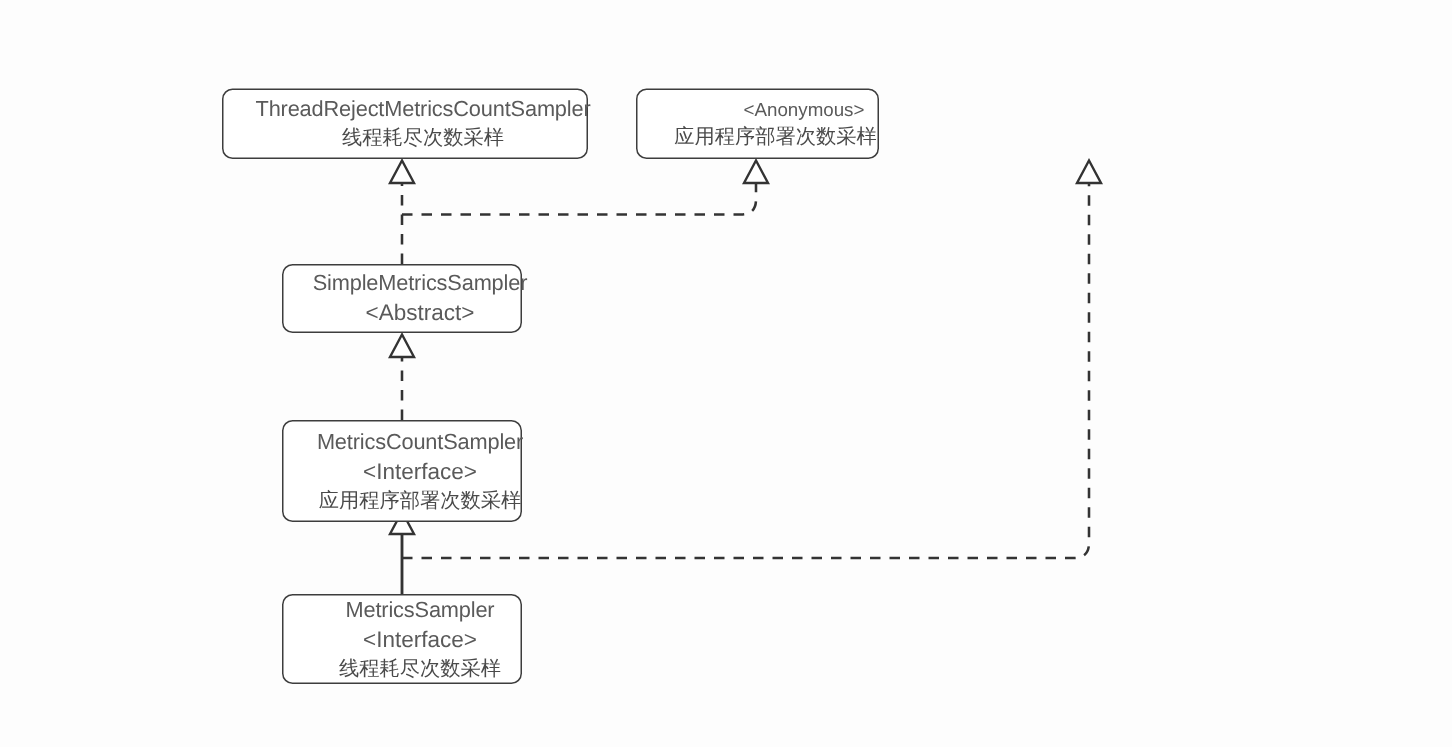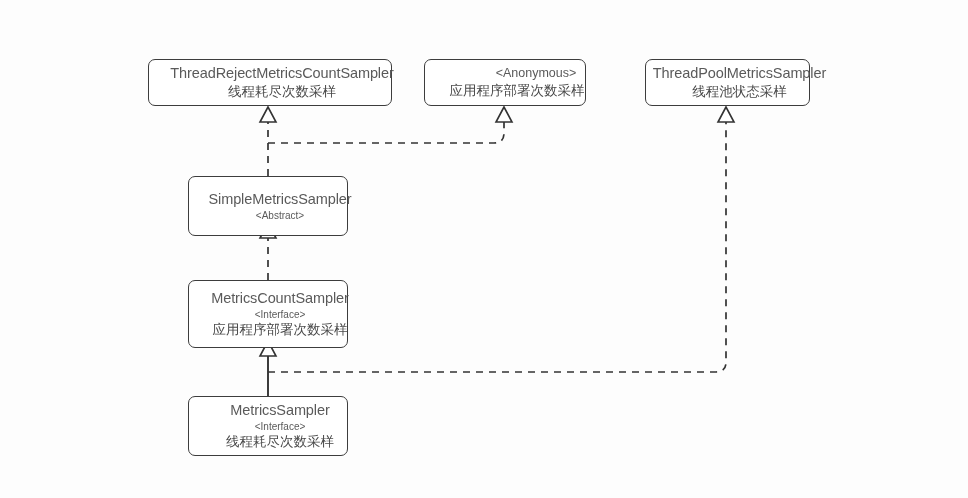--- a/index.html
+++ b/index.html
@@ -40,21 +40,21 @@
   .uml-line {
     line-height: 1.32;
     white-space: nowrap;
     text-align: center;
   }
   .line-name {
     font-size: 14.5px;
     letter-spacing: -0.1px;
   }
   .line-stereo {
-    font-size: 10px;
+    font-size: 15px;
   }
   .line-cn {
     font-size: 13.5px;
     color: #4a4a4a;
   }
   .box-anon .line-stereo { font-size: 12.5px; margin-left: 38px; }
 </style>
 </head>
 <body>
 
@@ -91,26 +91,22 @@
   <div class="uml-box" style="left:148px; top:59px; width:244px; height:47px;">
     <div class="uml-line line-name">ThreadRejectMetricsCountSampler</div>
     <div class="uml-line line-cn">线程耗尽次数采样</div>
   </div>
 
   <div class="uml-box box-anon" style="left:424px; top:59px; width:162px; height:47px;">
     <div class="uml-line line-stereo">&lt;Anonymous&gt;</div>
     <div class="uml-line line-cn">应用程序部署次数采样</div>
   </div>
 
-  <div class="uml-box" style="left:645px; top:59px; width:165px; height:47px;">
-    <div class="uml-line line-name">ThreadPoolMetricsSampler</div>
-    <div class="uml-line line-cn">线程池状态采样</div>
-  </div>
 
-  <div class="uml-box" style="left:188px; top:176px; width:160px; height:60px;">
+  <div class="uml-box" style="left:188px; top:176px; width:160px; height:46px;">
     <div class="uml-line line-name">SimpleMetricsSampler</div>
     <div class="uml-line line-stereo">&lt;Abstract&gt;</div>
   </div>
 
   <div class="uml-box" style="left:188px; top:280px; width:160px; height:68px;">
     <div class="uml-line line-name">MetricsCountSampler</div>
     <div class="uml-line line-stereo">&lt;Interface&gt;</div>
     <div class="uml-line line-cn">应用程序部署次数采样</div>
   </div>
 

